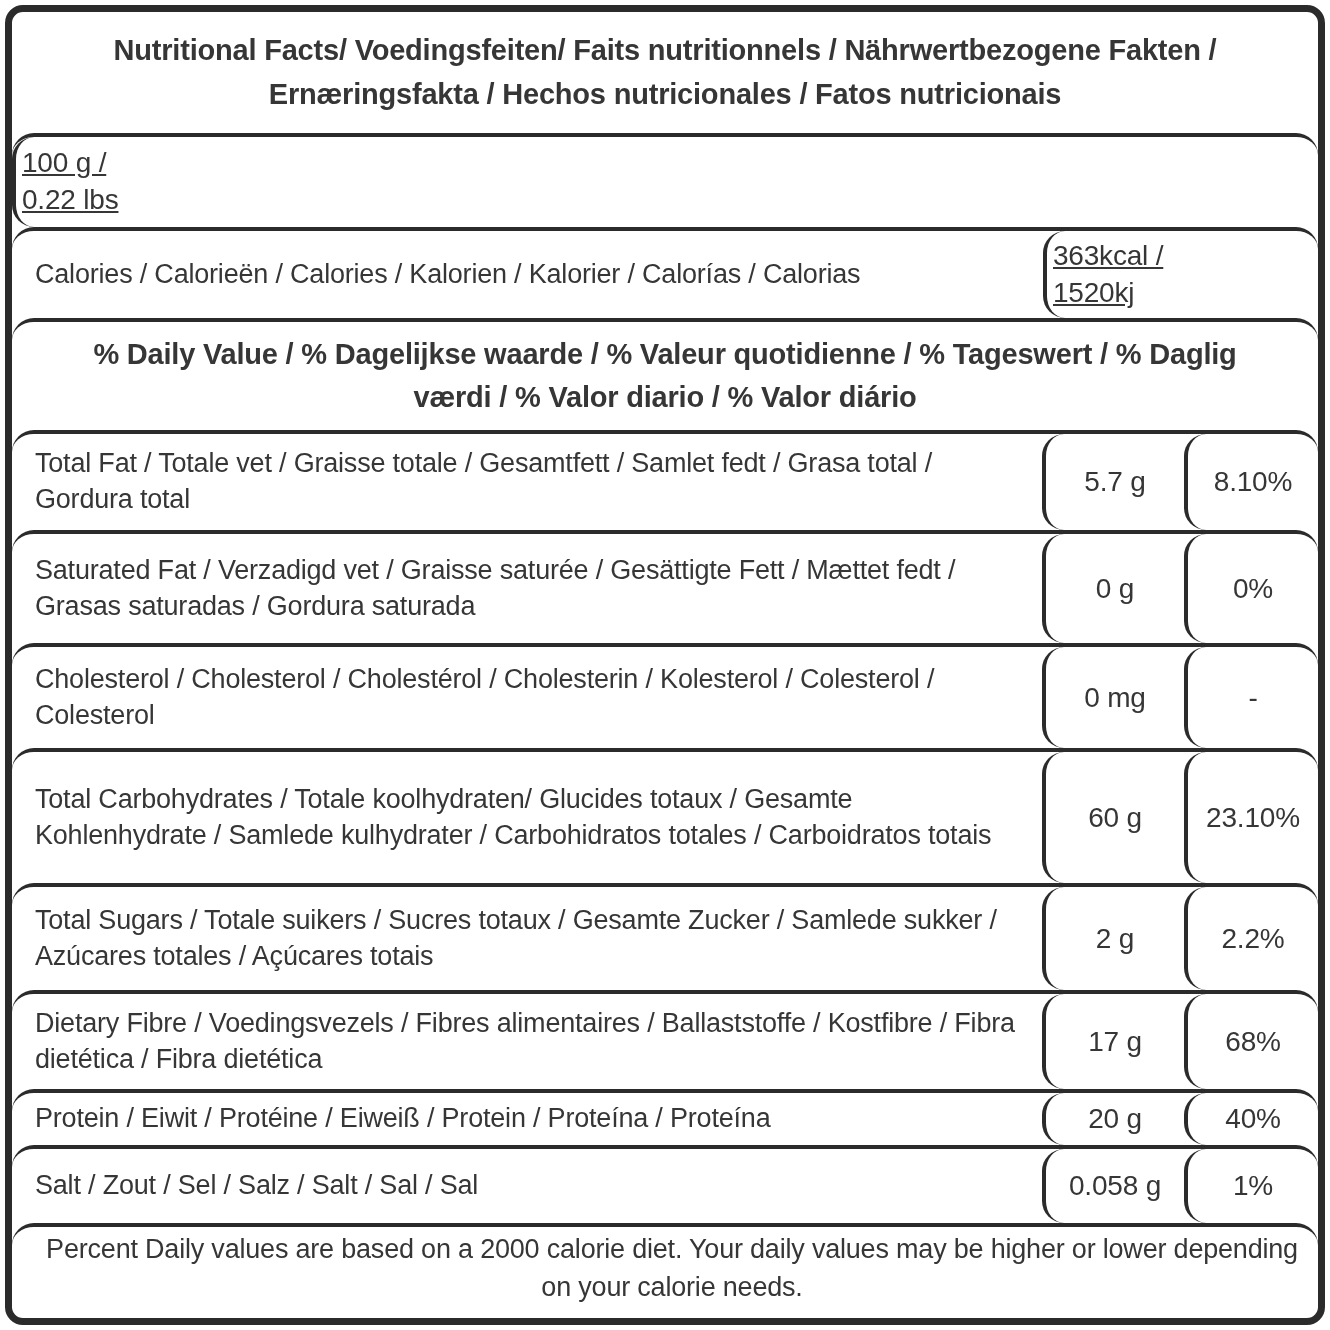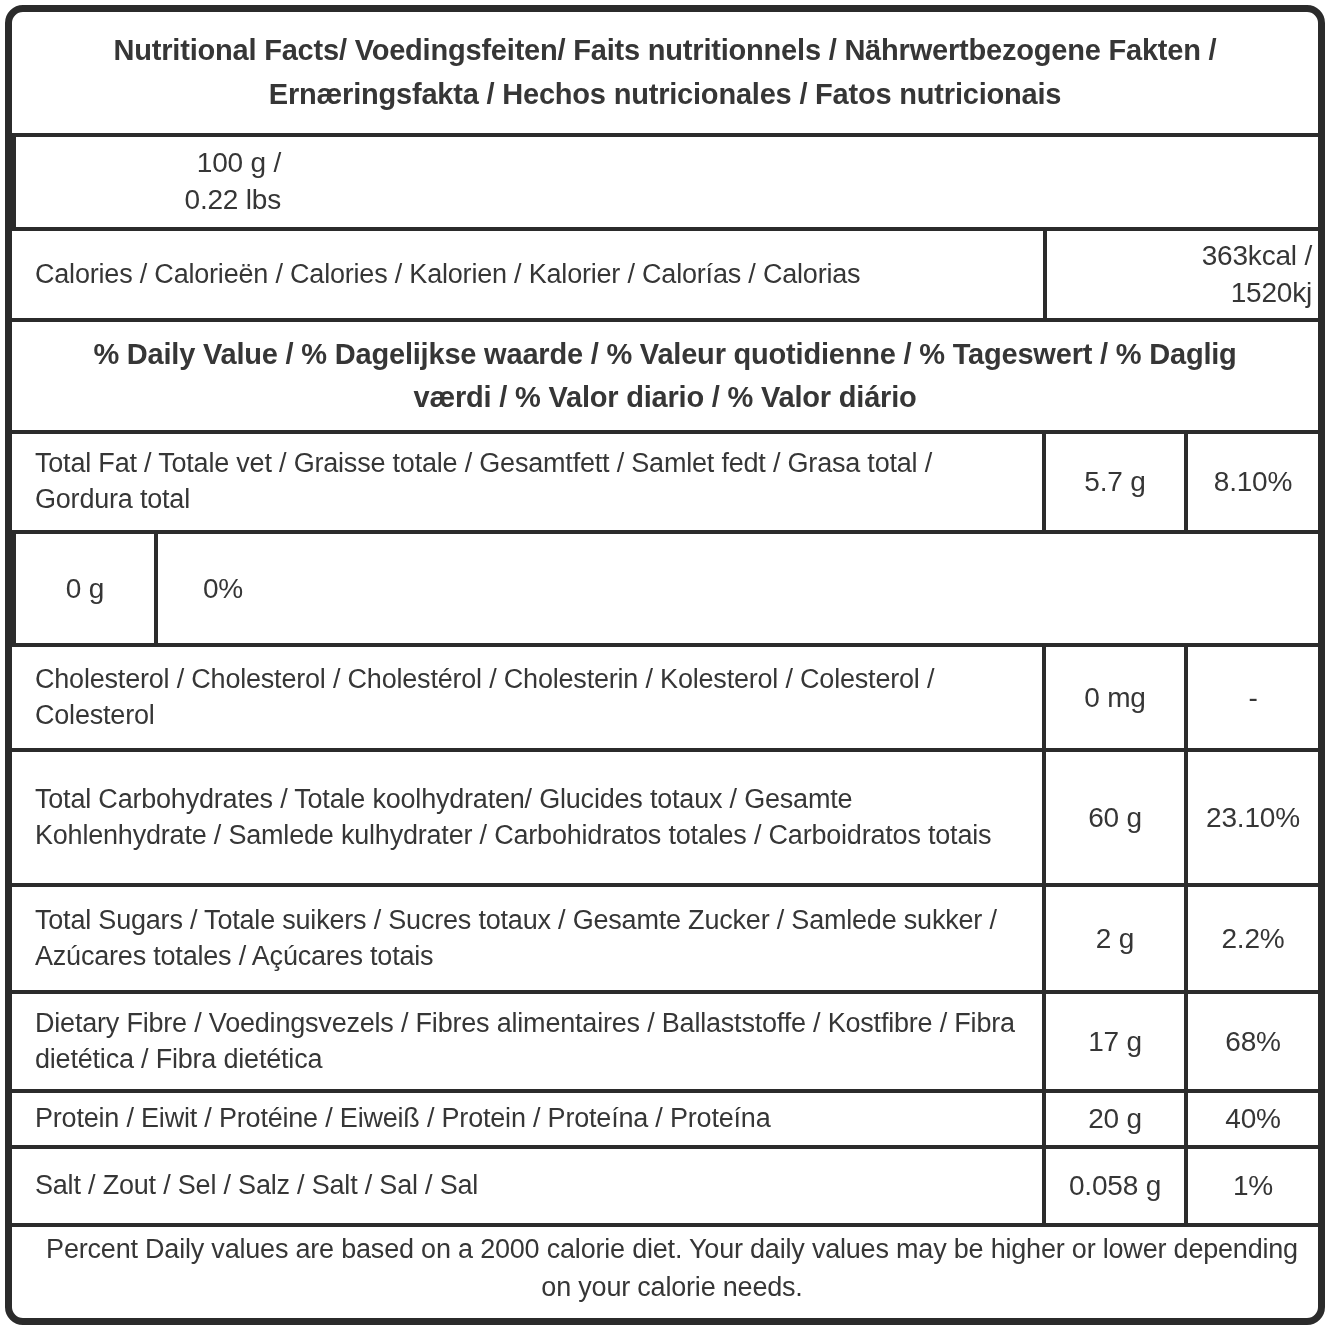--- a/index.html
+++ b/index.html
@@ -1,20 +1,20 @@
 <!DOCTYPE html>
 <html style="--border: #2b2b2b; --text: #363636; --bg: #ffffff;"><head>
 <meta charset="utf-8">
 <style>
   :root{
     --border: #2b2b2b;
     --text: #363636;
     --bg: #ffffff;
   }
-  *{ box-sizing: border-box; margin:0; padding:0; }
+  *{ box-sizing: border-box; margin:0; padding:0;border-radius:22px; }
   html,body{ background:#fff; }
   body{
     width:1330px; height:1330px;
     font-family:"Liberation Sans","DejaVu Sans",sans-serif;
     color:var(--text);
     position:relative;
   }
   .label-sheet{
     position:absolute; left:5px; top:5px; width:1320px; height:1320px;
     background:var(--bg);
@@ -37,21 +37,21 @@
   .cell.num{
     flex:0 0 auto; justify-content:center; text-align:center;
     border-left:4px solid var(--border);
     font-size:28px; letter-spacing:-0.2px;
     padding:4px 6px;
   }
   .col-amount{ width:142px; }
   .col-dv{ width:134px; }
   .col-wide{ width:275px; justify-content:flex-end; text-align:right; padding-right:18px; }
   .col-wide .stack{ display:block; width:100%; }
-  .col-wide .stack span{ display:block; text-align:right; line-height:1.32; }
+  .col-wide .stack span{ display:block; text-align:left; line-height:1.32;text-decoration:underline; }
   .row.title-row{
     justify-content:center; align-items:center; text-align:center;
     padding:4px 24px;
   }
   .title-text{
     font-weight:bold; font-size:29px; line-height:1.5; letter-spacing:-0.2px;
   }
   .row.dv-header-row{
     justify-content:center; align-items:center; text-align:center;
     padding:12px 40px;
@@ -97,20 +97,21 @@
     <div class="dv-header-text">% Daily Value / % Dagelijkse waarde / % Valeur quotidienne / % Tageswert / % Daglig værdi / % Valor diario / % Valor diário</div>
   </div>
 
   <div class="row" style="height:100px">
     <div class="cell label">Total Fat / Totale vet / Graisse totale / Gesamtfett / Samlet fedt / Grasa total / Gordura total</div>
     <div class="cell num col-amount">5.7 g</div>
     <div class="cell num col-dv">8.10%</div>
   </div>
 
   <div class="row" style="height:113px">
+    <div class="cell label">Saturated Fat / Verzadigd vet / Graisse saturée / Gesättigte Fett / Mættet fedt / Grasas saturadas / Gordura saturada</div>
     <div class="cell num col-amount">0 g</div>
     <div class="cell num col-dv">0%</div>
   </div>
 
   <div class="row" style="height:105px">
     <div class="cell label">Cholesterol / Cholesterol / Cholestérol / Cholesterin / Kolesterol / Colesterol / Colesterol</div>
     <div class="cell num col-amount">0 mg</div>
     <div class="cell num col-dv">-</div>
   </div>
 

